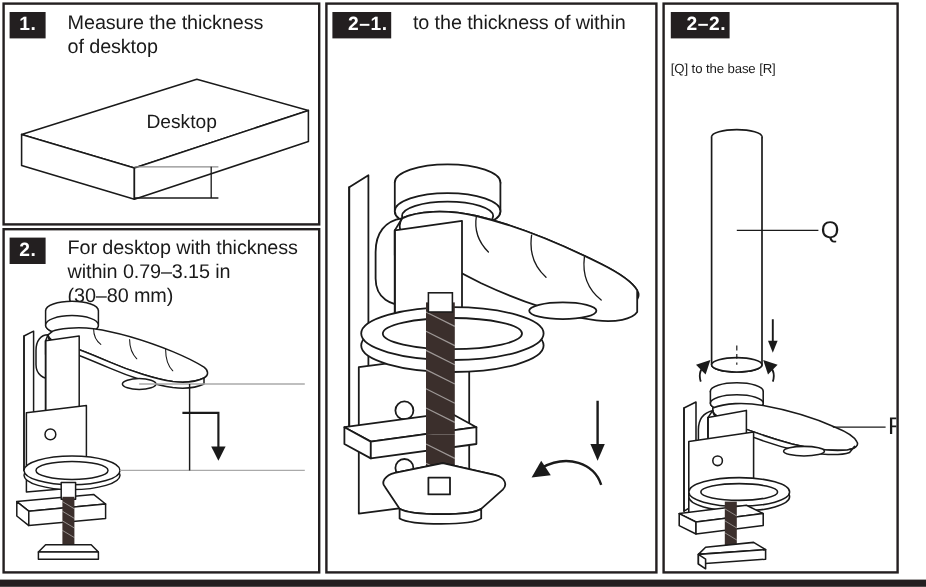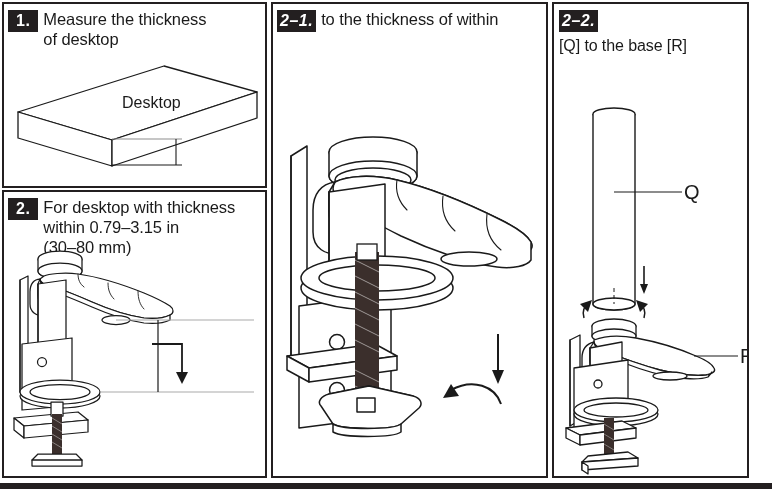--- a/index.html
+++ b/index.html
@@ -55,39 +55,39 @@
     color: #ffffff;
     font-weight: bold;
     font-size: 16px;
     line-height: 19px;
     padding: 1px 8px 2px 8px;
     letter-spacing: 0.5px;
     white-space: nowrap;
     flex: 0 0 auto;
     margin-top: 1px;
   }
-  .badge.wide { padding: 1px 3px 2px 3px; font-style: italic; }
+  .badge.wide { padding: 1px 3px 2px 13px; }
   .heading-text {
     font-size: 16.5px;
     line-height: 20px;
-    margin-left: 5px;
+    margin-left: 18px;
     font-weight: normal;
     letter-spacing: -0.1px;
   }
   .heading-text .l2 { display: block; }
 
   .hdr-p4 {
     position: relative;
     padding: 5px 4px 0 5px;
   }
   .hdr-p4 .line1 { display: flex; align-items: flex-start; }
   .hdr-p4 .line2 {
-    font-size: 16px;
+    font-size: 11px;
     line-height: 20px;
-    margin-top: 4px;
+    margin-top: 16px;
     letter-spacing: -0.1px;
   }
 
   .art {
     position: absolute;
     left: 0;
     top: 0;
     width: 100%;
     height: 100%;
     pointer-events: none;

